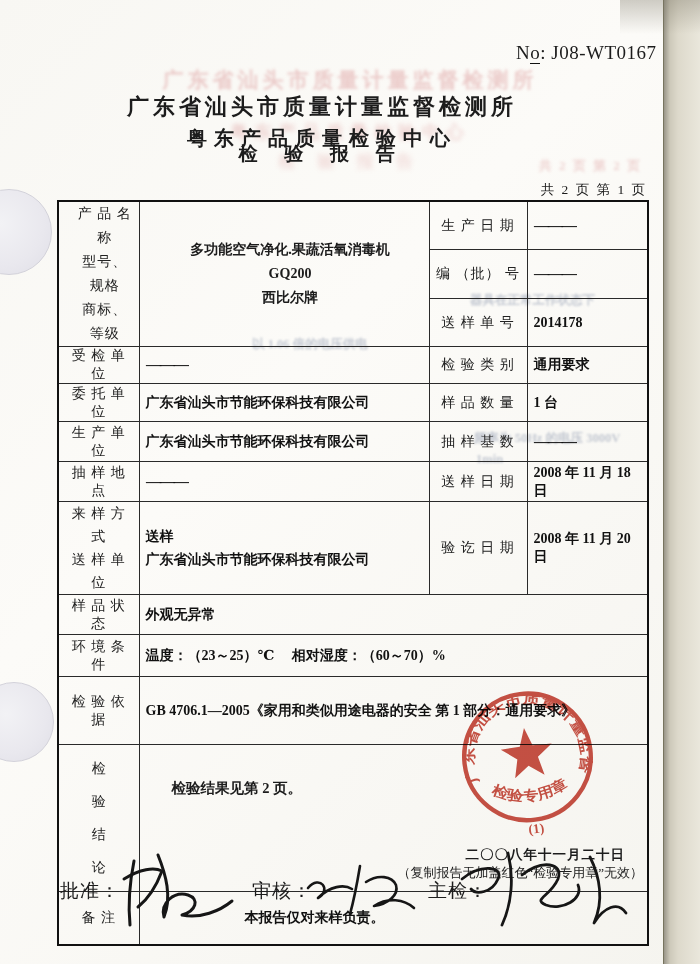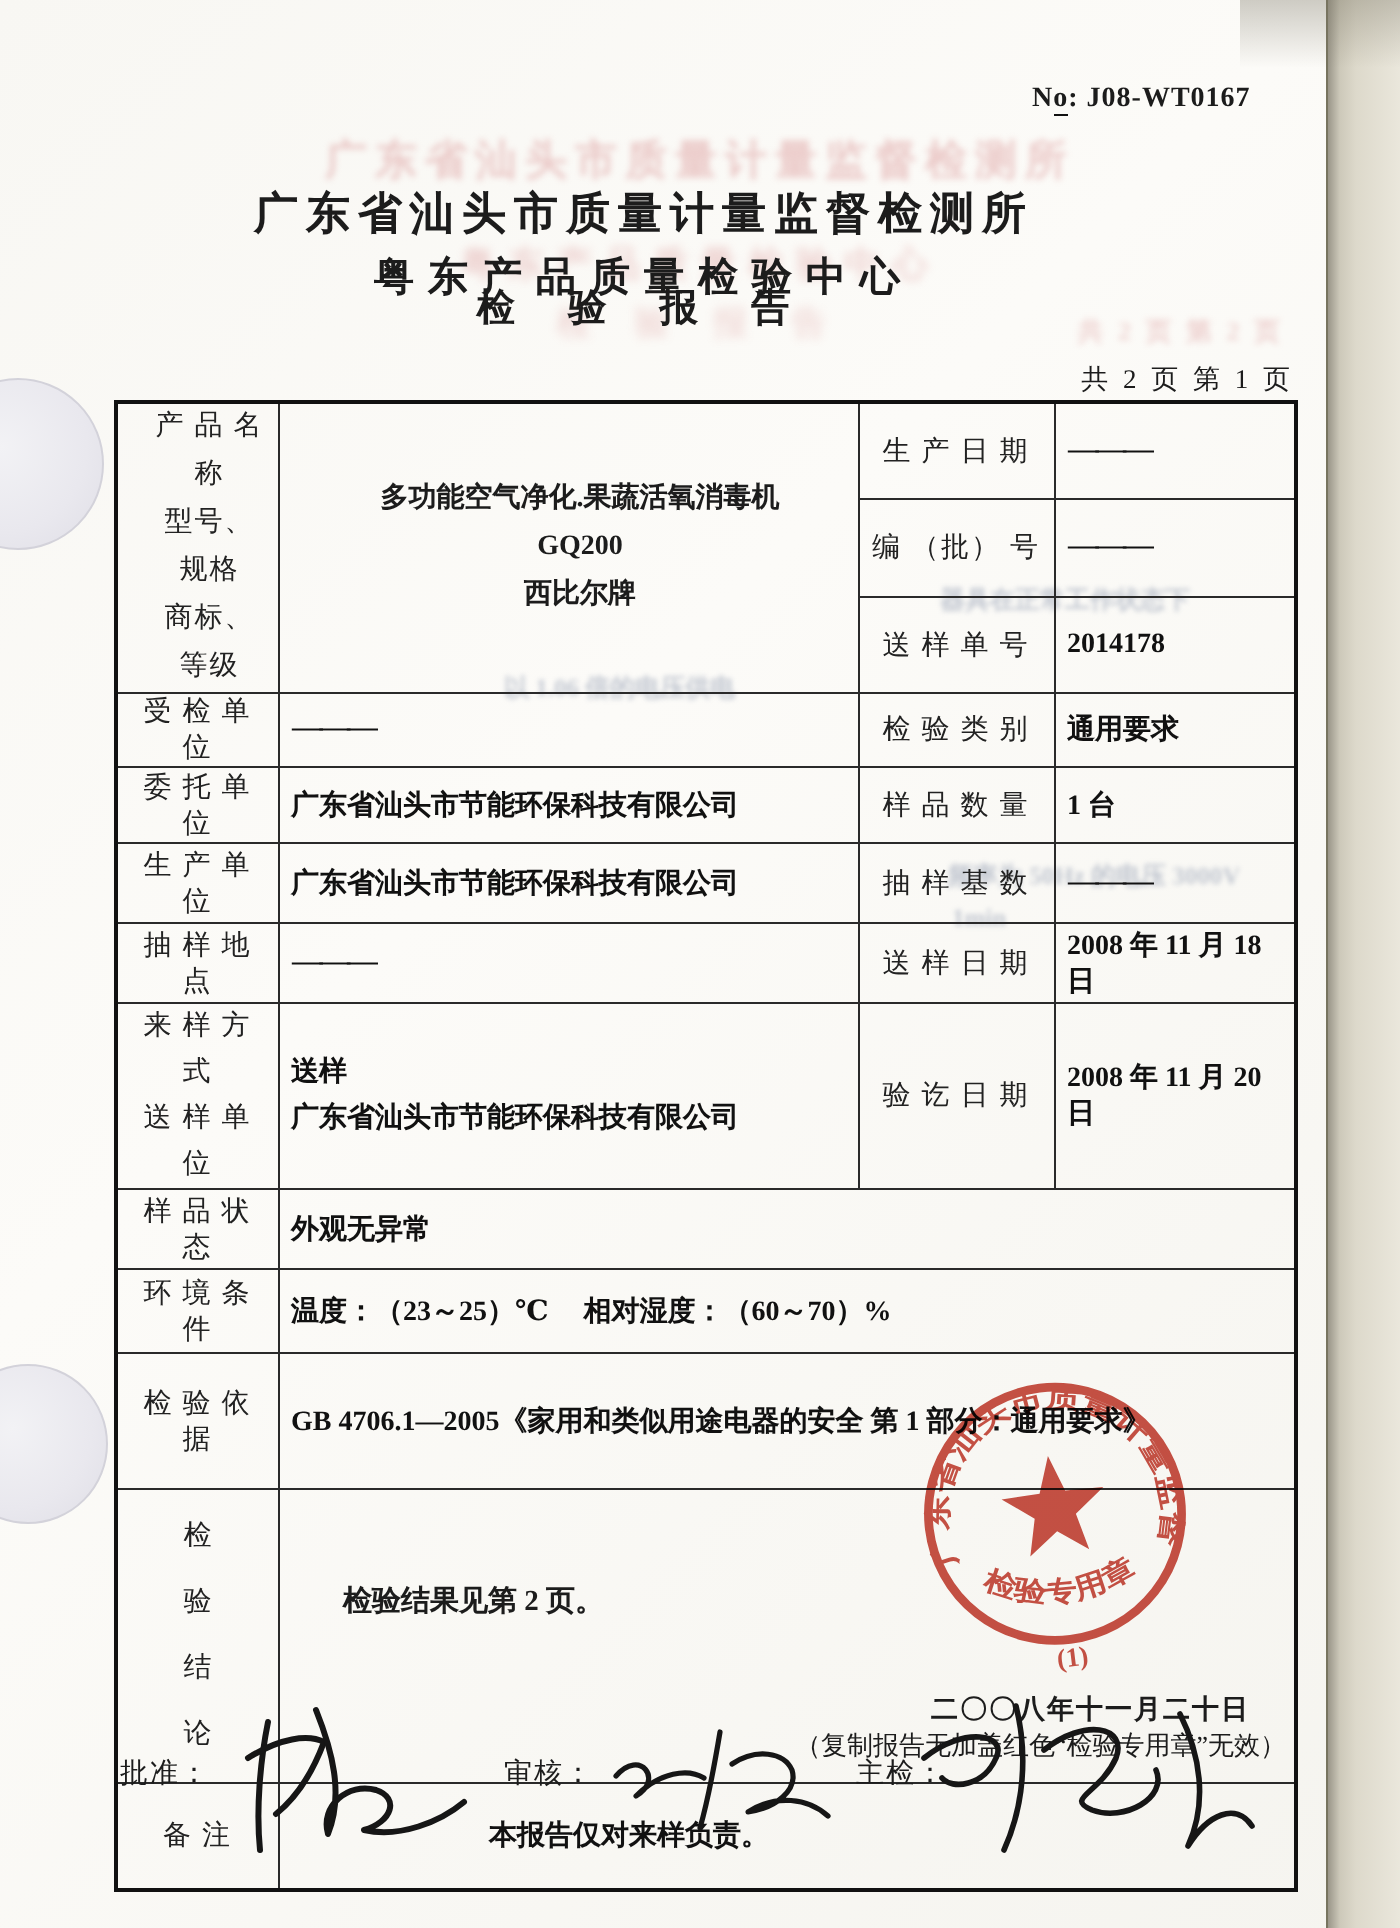--- a/index.html
+++ b/index.html
@@ -23,49 +23,49 @@
   .hole1{left:-34px;top:189px;width:84px;height:84px;}
   .hole2{left:-26px;top:682px;width:78px;height:78px;}
   
   .ghost{position:absolute;z-index:0;color:#dc9c9c;filter:blur(1.6px);font-weight:bold;white-space:nowrap;}
   .ghost-title{left:0;right:0;top:66px;text-align:center;font-size:21px;letter-spacing:4px;opacity:.5;}
   .ghost-subtitle{left:0;right:0;top:120px;text-align:center;font-size:18px;letter-spacing:6px;opacity:.38;filter:blur(2px);}
   .ghost-report{left:0;right:0;top:150px;text-align:center;font-size:17px;letter-spacing:9px;opacity:.3;filter:blur(2.4px);}
   .ghost-page{right:58px;top:157px;font-size:13px;opacity:.42;letter-spacing:2px;}
   .ghost-frag{position:absolute;z-index:0;color:#96a0b4;filter:blur(1.3px);opacity:.55;font-size:12.5px;font-weight:bold;white-space:nowrap;}
   
-  .no-line{position:absolute;left:516px;top:42px;font-size:14px;letter-spacing:.5px;z-index:2;font-weight:bold;}
+  .no-line{position:absolute;left:516px;top:42px;font-size:19px;letter-spacing:.5px;z-index:2;}
   .no-o{border-bottom:1.5px solid #111;}
   .title1{position:absolute;left:0;right:56px;top:92px;text-align:center;font-size:22px;font-weight:bold;letter-spacing:4px;z-index:2;}
   .title2{position:absolute;left:0;right:56px;top:125px;text-align:center;font-size:20px;font-weight:bold;letter-spacing:7px;z-index:2;}
   .title3{position:absolute;left:0;right:56px;top:141px;text-align:center;font-size:19px;font-weight:bold;letter-spacing:11px;z-index:2;}
   .page-info{position:absolute;left:0;width:647px;top:181px;text-align:right;font-size:13.5px;letter-spacing:2px;z-index:2;}
   
   table.report{position:absolute;left:57px;top:200px;width:590px;z-index:2;
     border-collapse:collapse;table-layout:fixed;background:transparent;
     border:2px solid #111;}
   table.report td{border:1px solid #2a2a2a;font-size:14px;padding:0 6px;overflow:hidden;}
   td.lab{text-align:center;letter-spacing:1px;color:#222;}
   td.val{font-weight:bold;color:#111;}
   td.val-center{text-align:center;font-weight:bold;}
   .two-line div{line-height:23px;}
   .dash{display:inline-block;letter-spacing:-1.5px;font-weight:bold;transform:scaleX(1.1);transform-origin:left;}
   .prod-line{line-height:24px;margin-left:12px;}
   
   td.concl-cell{position:relative;padding:0;}
-  .concl-text{position:absolute;left:32px;top:34px;font-size:14.5px;font-weight:bold;margin-top:12px;}
+  .concl-text{position:absolute;left:32px;top:34px;font-size:14.5px;font-weight:bold;}
   .concl-date{position:absolute;right:22px;top:101px;font-size:13.5px;font-weight:bold;letter-spacing:1px;}
   .concl-note{position:absolute;right:4px;top:119px;font-size:13px;}
   .vert-label div{line-height:33px;text-align:center;letter-spacing:0;}
   .remark-val{padding-left:105px !important;font-weight:bold;}
   
   .stamp{position:absolute;left:450px;top:678px;width:156px;height:166px;z-index:5;
     transform:rotate(-7deg);mix-blend-mode:multiply;opacity:.88;pointer-events:none;}
   
-  .foot-label{position:absolute;font-size:14px;z-index:2;letter-spacing:1px;font-family:Liberation Mono, monospace;}
+  .foot-label{position:absolute;font-size:19px;z-index:2;letter-spacing:1px;font-family:Liberation Mono, monospace;}
   .sig{position:absolute;z-index:4;}
   .sig path{fill:none;stroke:#161616;stroke-linecap:round;stroke-linejoin:round;}
 </style>
 </head>
 <body>
 
 <div class="paper-tint"></div>
 
 <div class="scan-edge"></div>
 <div class="scan-edge-top"></div>

